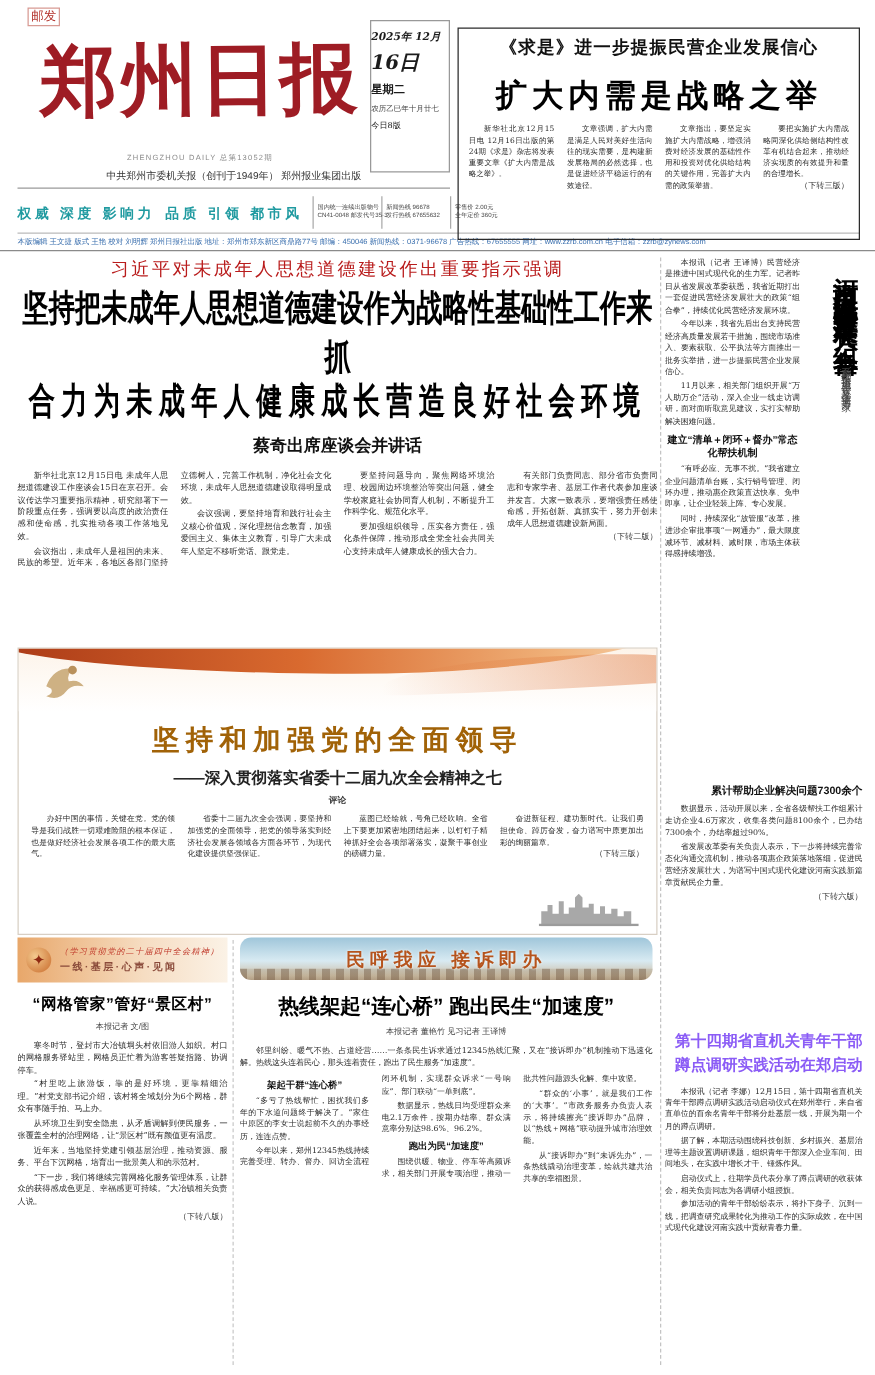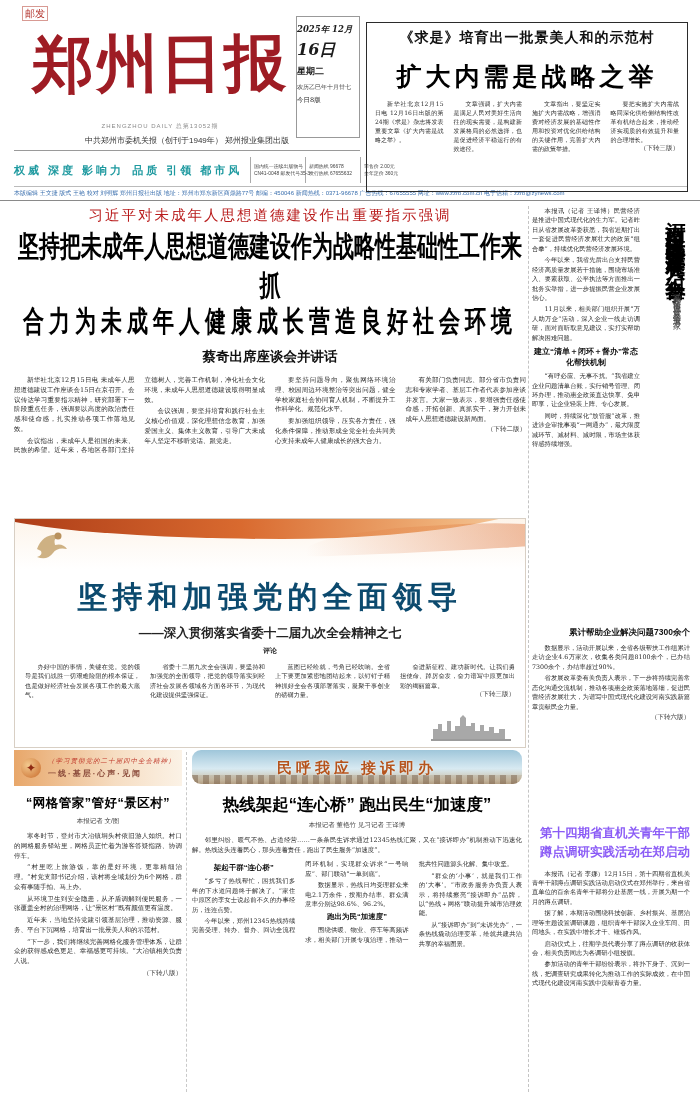--- a/index.html
+++ b/index.html
@@ -60,21 +60,21 @@
   .feat-banner{position:relative;height:50px;overflow:hidden;background:linear-gradient(180deg,#fdf4ea,#ffffff);}
   .feat-banner::before{content:"";position:absolute;left:-40px;right:-40px;top:-36px;height:56px;
         background:linear-gradient(90deg,#a63514,#d96a2f 45%,#f0b27a 80%,#f7d9b8);
         border-radius:0 0 48% 52% / 0 0 100% 60%;}
   .feat-banner::after{content:"";position:absolute;right:-60px;top:6px;width:280px;height:26px;
         background:linear-gradient(90deg,rgba(228,140,70,0),rgba(220,110,50,.55));
         border-radius:50% 50% 40% 60%/80% 90% 20% 10%;transform:rotate(-3deg);}
   .feat-banner-text{position:absolute;left:0;right:0;top:27px;text-align:center;font-size:15px;
         font-weight:900;color:#b32d12;letter-spacing:3px;z-index:2;}
   .dove{position:absolute;left:14px;top:4px;z-index:3;}
-  .feat-head{text-align:center;font-size:30px;font-weight:900;letter-spacing:5px;color:#0c4a6e;margin-top:8px;}
+  .feat-head{text-align:center;font-size:22px;font-weight:900;letter-spacing:5px;color:#a16207;margin-top:8px;}
   .feat-sub{text-align:center;font-size:12.5px;font-weight:800;color:#222;margin-top:7px;}
   .feat-byline{text-align:center;font-size:7px;color:#333;margin-top:4px;font-weight:bold;}
   .feat-cols{margin:6px 10px 0;height:78px;}
   .feat-cols .para{font-size:6.2px;}
   .skyline{position:absolute;right:14px;bottom:6px;opacity:.85;}
   
   .sidebar{position:absolute;left:532px;top:206px;width:158px;}
   .sb-top{display:flex;}
   .sb-text{width:108px;}
   .sb-text .para{font-size:6.3px;}
@@ -153,21 +153,21 @@
 
   <div class="datebox">
     <div class="db-ym">2025年 12月</div>
     <div class="db-day">16日</div>
     <div class="db-week">星期二</div>
     <div class="db-lunar">农历乙巳年十月廿七</div>
     <div class="db-pages">今日8版</div>
   </div>
 
   <div class="top-article">
-    <div class="ta-kicker">《求是》培育出一批景美人和的示范村</div>
+    <div class="ta-kicker">《求是》进一步提振民营企业发展信心</div>
     <div class="ta-head">扩大内需是战略之举</div>
     <div class="ta-cols cols4">
       <div>
           <p class="para">新华社北京12月15日电 12月16日出版的第24期《求是》杂志将发表重要文章《扩大内需是战略之举》。</p>
           <p class="para">文章强调，扩大内需是满足人民对美好生活向往的现实需要，是构建新发展格局的必然选择，也是促进经济平稳运行的有效途径。</p>
           <p class="para">文章指出，要坚定实施扩大内需战略，增强消费对经济发展的基础性作用和投资对优化供给结构的关键作用，完善扩大内需的政策举措。</p>
           <p class="para">要把实施扩大内需战略同深化供给侧结构性改革有机结合起来，推动经济实现质的有效提升和量的合理增长。</p>
         </div>
       <span class="jump">（下转三版）</span>
     </div>

